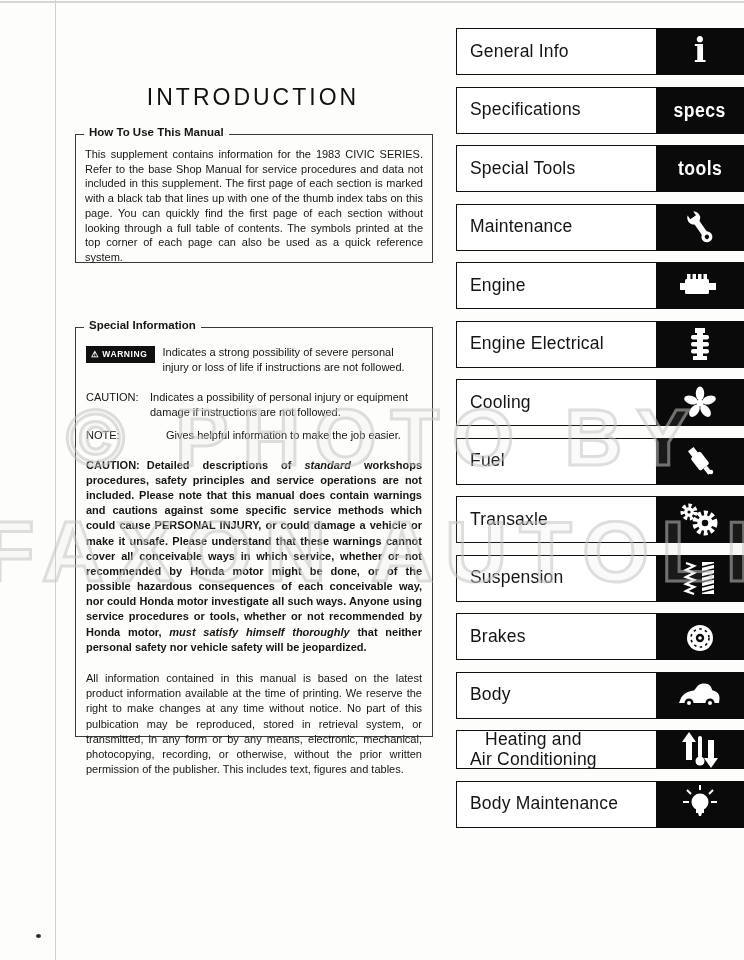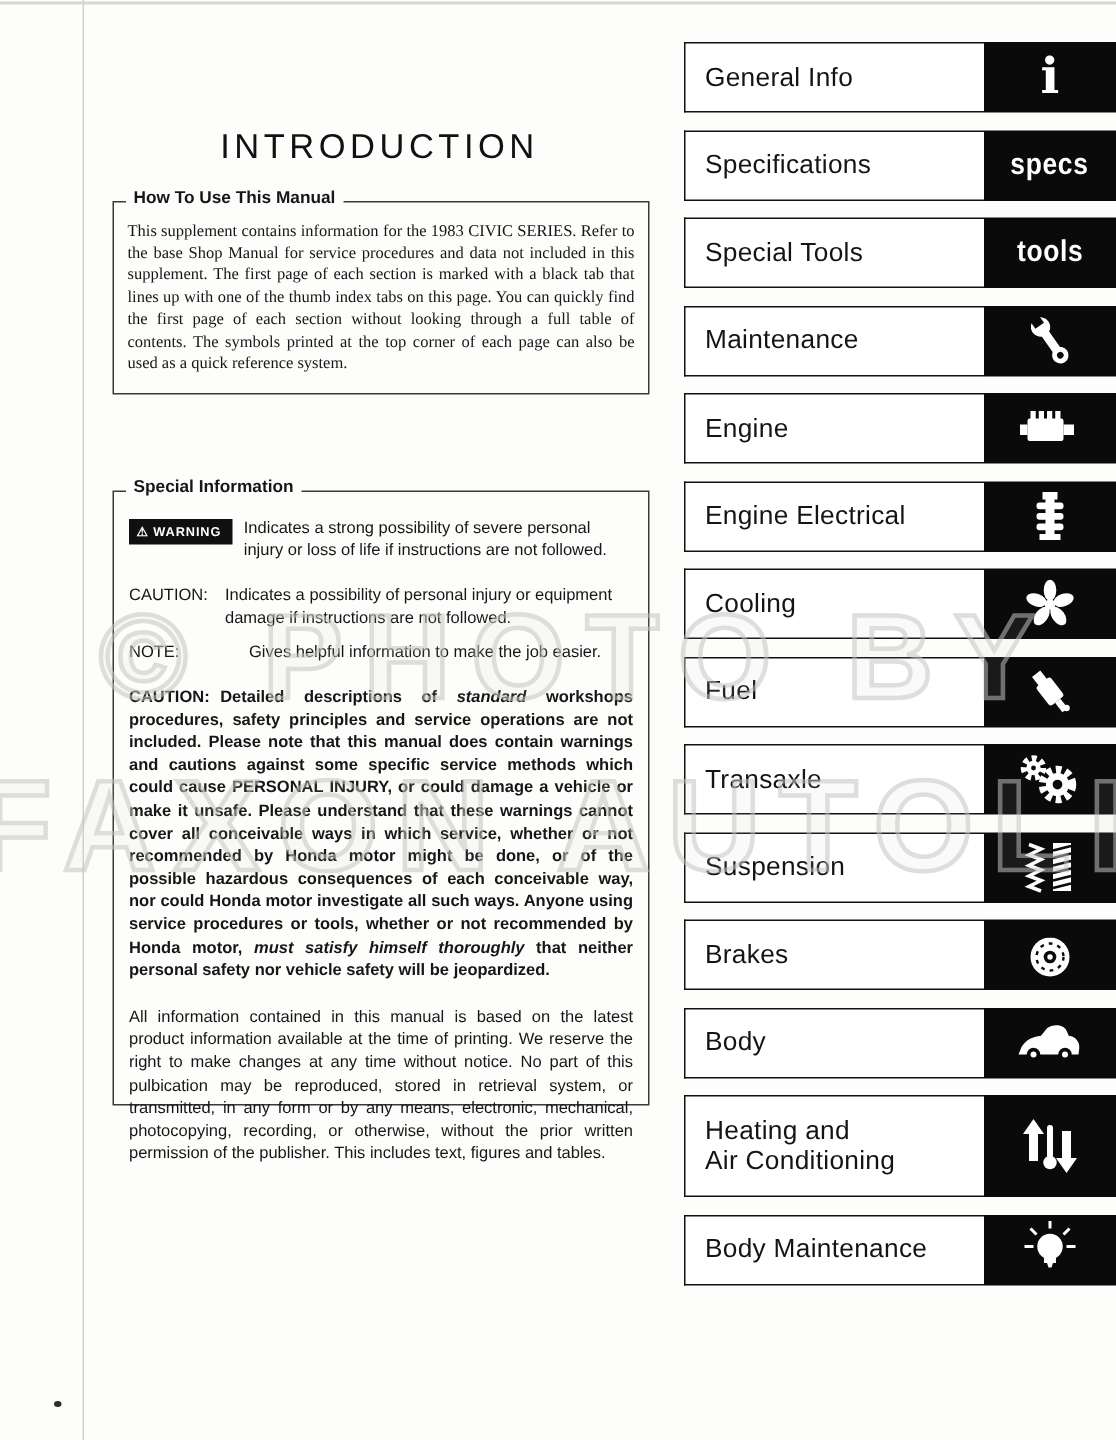--- a/index.html
+++ b/index.html
@@ -18,21 +18,21 @@
     position:absolute; top:84px; left:75px; width:356px; text-align:center;
     font-size:23px; letter-spacing:3px; font-weight:400; color:#111;
   }
   .legend-box{position:absolute; left:75px; width:356px; border:1.4px solid #3a3a3a;}
   .box-how{top:134px; height:127px;}
   .box-special{top:327px; height:408px;}
   .legend{
     position:absolute; top:-9px; left:8px; background:#fdfdfb; padding:0 5px;
     font-weight:bold; font-size:11.5px; white-space:nowrap;
   }
-  .box-body{padding:12px 9px 0 9px; font-size:11px; line-height:1.34; text-align:justify;font-family:Liberation Serif, serif;}
+  .box-body{padding:12px 9px 0 9px; font-size:11px; line-height:1.34; text-align:justify;}
   .special-body{padding:17px 10px 0 10px; font-size:11px; line-height:1.36;}
 
   .warn-row{display:flex; gap:8px; align-items:flex-start;}
   .warn-badge{
     background:#101010; color:#fff; font-size:8.5px; font-weight:bold;
     letter-spacing:.6px; padding:2.5px 7px 2.5px 5px; display:flex; gap:3px;
     align-items:center; white-space:nowrap; flex-shrink:0; margin-top:1px;
   }
   .warn-text{flex:1;}
   .pair-row{display:flex; margin-top:15px;}
@@ -49,21 +49,21 @@
     position:absolute; z-index:30; pointer-events:none; font-weight:700;
     color:rgba(195,195,190,0.16); -webkit-text-stroke:3px #c4c4c0; opacity:.55;
     white-space:nowrap; font-family:"Liberation Sans", sans-serif;
   }
   .wm1{top:392px; left:66px; font-size:80px; letter-spacing:14px;}
   .wm2{top:502px; left:-18px; font-size:86px; letter-spacing:12px;}
 
   
   .tabs{position:absolute; left:456px; top:28px; width:288px;}
   .tab-row{display:flex; height:47px; margin-bottom:11.5px;border-radius:11px;}
-  .tab-row.tall{height:68px;}
+  .tab-row.tall{height:39px;text-align:center;}
   .tab-label{
     flex:1; border:1.6px solid #111; border-right:none; background:#fff;
     display:flex; align-items:center; padding-left:13px; font-size:17.5px;
     color:#141414; letter-spacing:.2px;
   }
   .tab-label span{white-space:pre-line; line-height:1.12;}
   .tab-icon{
     width:88px; background:#0a0a0a; color:#fff; display:flex;
     align-items:center; justify-content:center; flex-shrink:0;
   }

